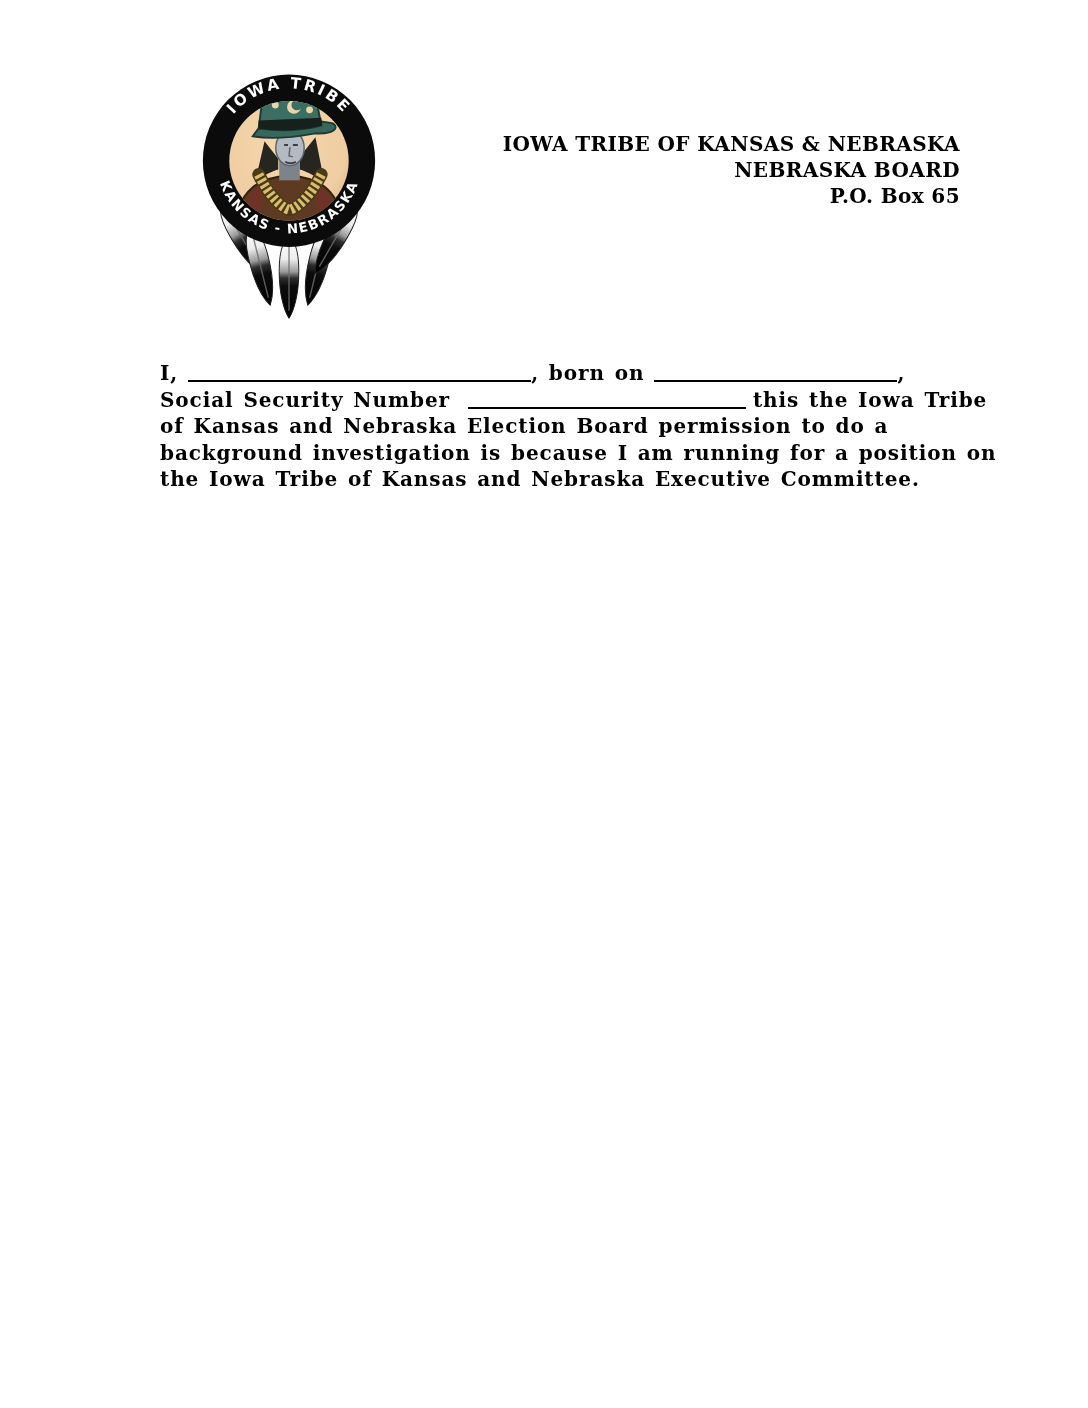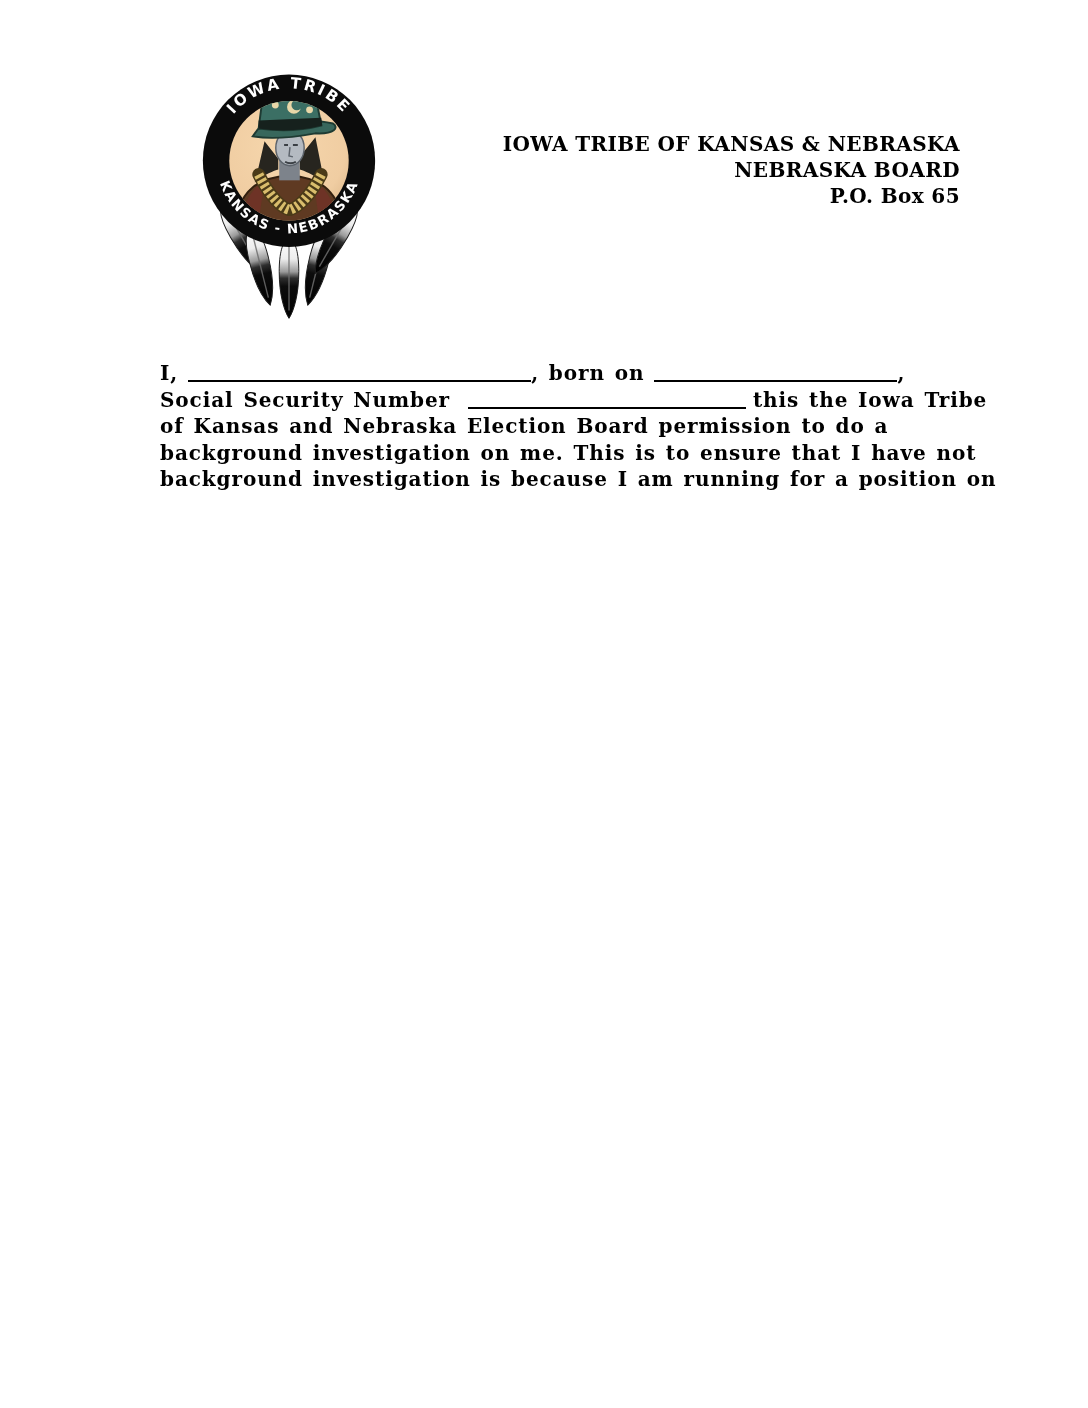--- a/index.html
+++ b/index.html
@@ -128,17 +128,17 @@
   </div>
 
   <div class="body-block">
     <div class="bodyline">
       <span>I,</span><span class="blank blank-name"></span><span>, born on</span><span class="blank blank-dob"></span><span>,</span>
     </div>
     <div class="bodyline">
       <span>Social Security Number</span><span class="blank blank-ssn"></span><span>this the Iowa Tribe</span>
     </div>
     <div class="bodyline">of Kansas and Nebraska Election Board permission to do a</div>
-    <div class="bodyline">background investigation on me. This is to ensure that I have not</div>
     <div class="bodyline">background investigation is because I am running for a position on</div>
+    <div class="bodyline">the Iowa Tribe of Kansas and Nebraska Executive Committee.</div>
   </div>
 
 </div>
 
 </body></html>

